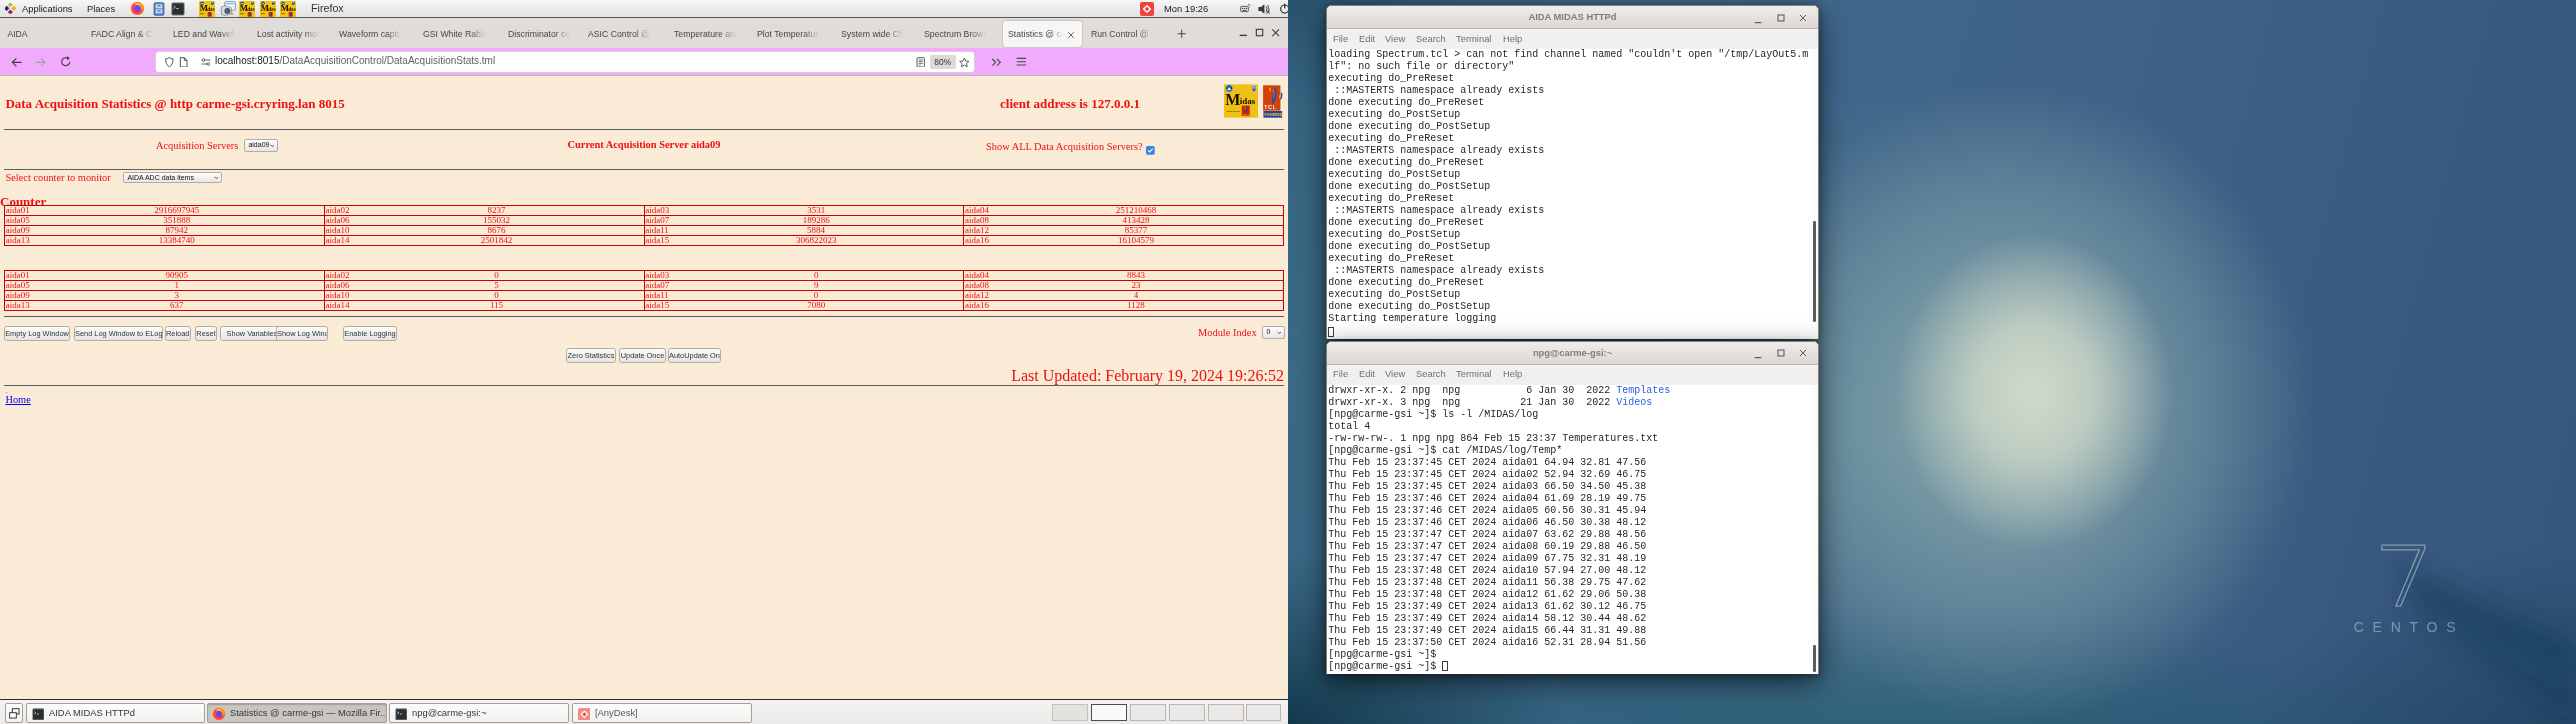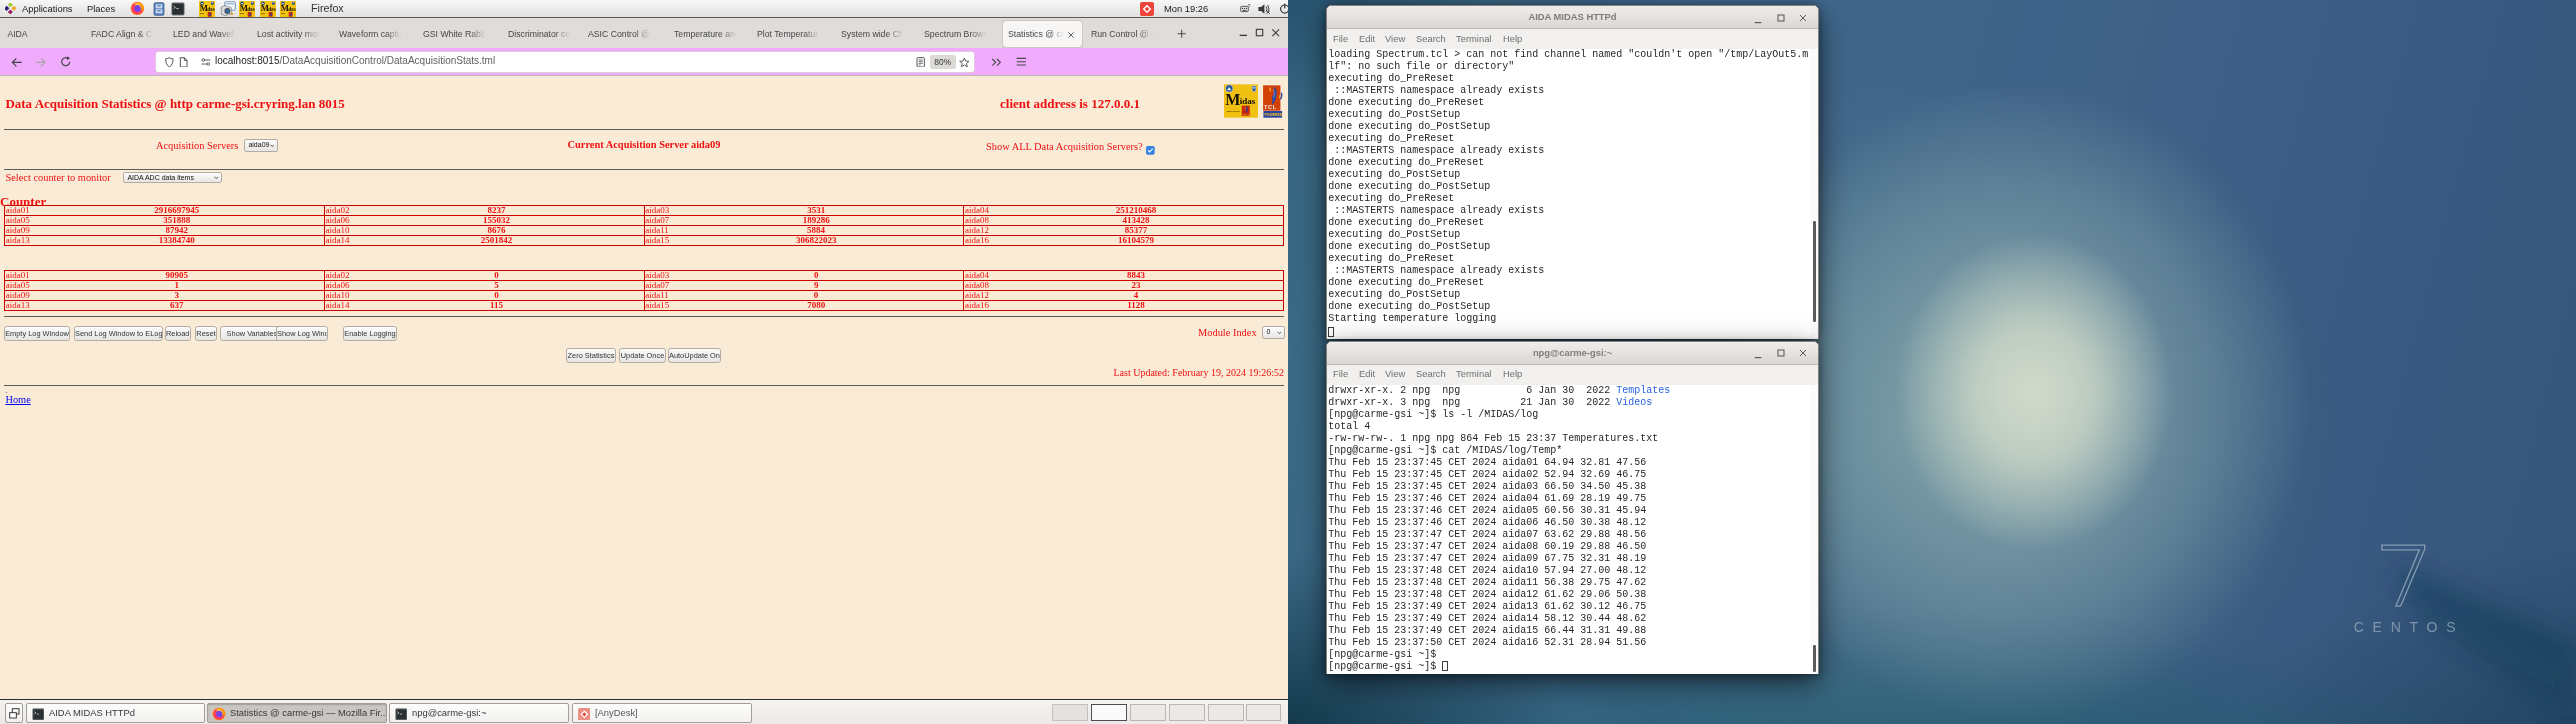--- a/index.html
+++ b/index.html
@@ -31,21 +31,21 @@
      border:0.7px solid #b3aca4; border-radius:2.7px; color:#2e3436;
      font-family:"Liberation Sans",sans-serif; font-size:7.4px; text-align:center; line-height:13.4px; white-space:nowrap; overflow:hidden; }
   .gtksel { position:absolute; background:linear-gradient(#fdfdfd,#efedeb 70%,#e8e5e2);
      border:0.7px solid #b3aca4; border-radius:2px; color:#101010;
      font-family:"Liberation Sans",sans-serif; font-size:7px; line-height:10.7px; padding-left:3.4px; white-space:nowrap; }
   .chev { position:absolute; right:2.7px; top:50%; width:4.7px; height:3.4px; margin-top:-1.3px; }
   table.stat { position:absolute; left:4px; width:1280px; border-collapse:collapse; table-layout:fixed; }
   table.stat td { border:1.3px solid #cc0000; height:10px; padding:0; font-size:9px; color:#ee1111; font-family:"Liberation Serif",serif; }
   table.stat .pair { display:flex; line-height:8.7px; }
   table.stat .nm { flex:0 0 auto; padding-left:0.7px; }
-  table.stat .vl { flex:1 1 auto; text-align:center;font-weight:bold; }
+  table.stat .vl { flex:1 1 auto; text-align:center; }
 
   
   #taskbar { position:absolute; left:0; top:699px; width:1288px; height:25.5px;
     background:linear-gradient(#f4f3f2,#eceae8); border-top:1.3px solid #2c2c2c; }
   .taskbtn { position:absolute; top:3.4px; height:19.5px; border:0.7px solid #a49e97; border-radius:2px;
     background:linear-gradient(#fcfcfb,#f3f1ef); color:#36383a; font-size:9.4px; line-height:18px; white-space:nowrap; overflow:hidden; }
   .taskbtn.active { background:#c9c6c2; box-shadow:inset 0 0.7px 1.3px rgba(0,0,0,.25); }
   .wscell { position:absolute; top:4px; width:36px; height:17.4px; background:#ebe9e7; border:0.7px solid #bab6b1; }
 
   
@@ -523,21 +523,21 @@
     <div class="gtkbtn" style="left:276px;top:249px;width:52px">Show Log Window</div>
     <div class="gtkbtn" style="left:343px;top:249px;width:54px">Enable Logging</div>
     <div class="abs red" style="left:1198px;top:250px;font-size:10.4px">Module Index</div>
     <div class="gtksel" style="left:1262px;top:249px;width:23px;height:12.7px">0
       <svg class="chev" viewBox="0 0 7 5">
           <path d="M0.8 1 L3.5 4 L6.2 1" stroke="#3a3a3a" stroke-width="1.2" fill="none"></path>
         </svg></div>
     <div class="gtkbtn" style="left:566px;top:271px;width:50px">Zero Statistics</div>
     <div class="gtkbtn" style="left:619px;top:271px;width:47px">Update Once</div>
     <div class="gtkbtn" style="left:668px;top:271px;width:53px">AutoUpdate On</div>
-    <div class="abs red" style="left:1002px;top:290px;width:282px;text-align:right;font-size:10px">Last Updated: February 19, 2024 19:26:52</div>
+    <div class="abs red" style="left:1002px;top:290px;width:282px;text-align:right;font-size:16px">Last Updated: February 19, 2024 19:26:52</div>
     <div class="hr" style="top:308px"></div>
     <div class="abs" style="left:5.4px;top:310px;font-size:6.7px;color:#1a1a1a">.</div>
     <div class="abs" style="left:5.4px;top:317px;font-size:10.4px;color:#0000EE;text-decoration:underline">Home</div>
   </div>
   <div id="taskbar">
     <div class="taskbtn" style="left:4.7px;width:18px">
       <svg class="abs" style="left:3.4px;top:4px" width="10.7" height="10.7" viewBox="0 0 16 16">
           <rect x="5" y="1" width="10" height="8" fill="none" stroke="#3a3a3a" stroke-width="1.5"></rect>
           <rect x="1" y="7" width="10" height="8" fill="#fff" stroke="#3a3a3a" stroke-width="1.5"></rect>
         </svg>

